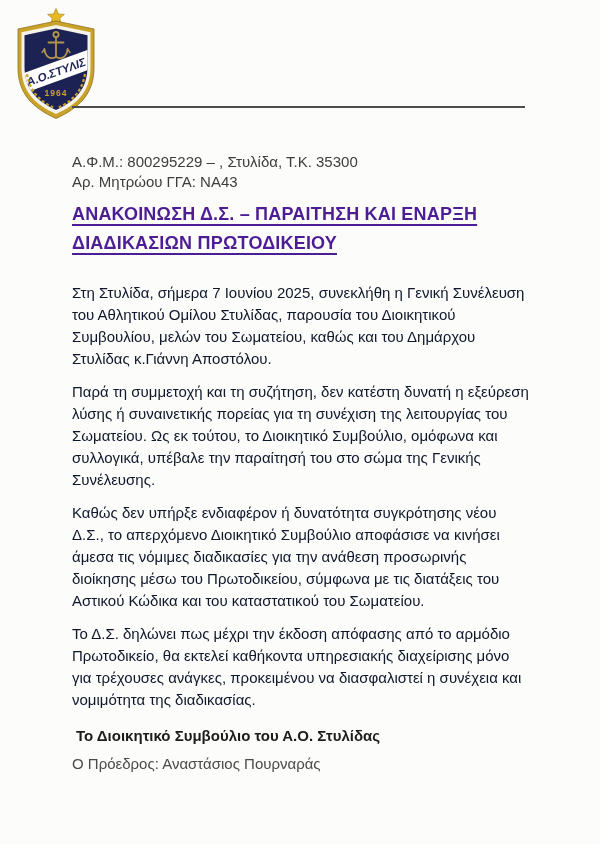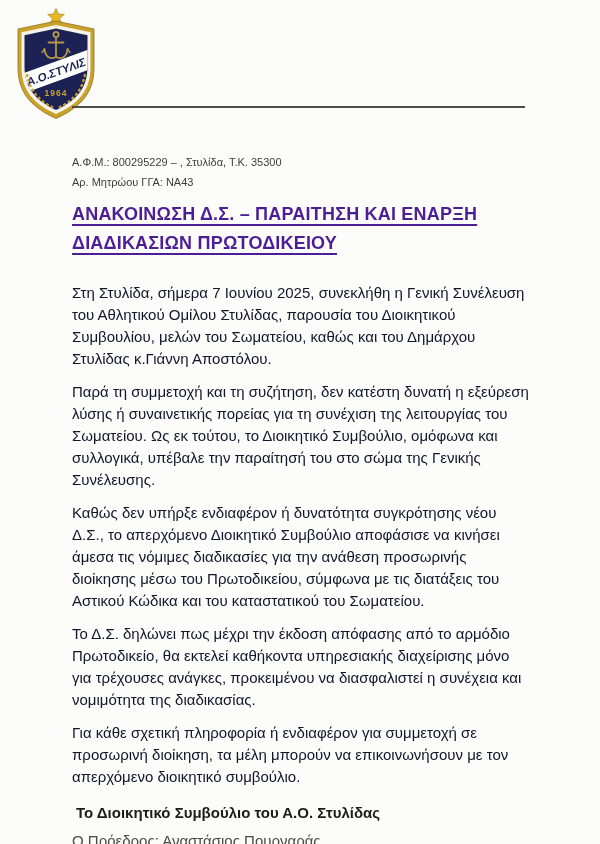--- a/index.html
+++ b/index.html
@@ -35,21 +35,21 @@
     left: 72px;
     top: 106px;
     width: 453px;
     height: 2px;
     background: #4c4c4c;
   }
   .meta-block {
     position: absolute;
     left: 72px;
     top: 152px;
-    font-size: 11px;
+    font-size: 15px;
     line-height: 20px;
     color: #3d3d3d;
   }
   .content {
     position: absolute;
     left: 72px;
     top: 200px;
     width: 458px;
   }
   .doc-title {
@@ -127,21 +127,20 @@
     <div>Αρ. Μητρώου ΓΓΑ: ΝΑ43</div>
   </div>
 
   <div class="content">
     <h1 class="doc-title">ΑΝΑΚΟΙΝΩΣΗ Δ.Σ. – ΠΑΡΑΙΤΗΣΗ ΚΑΙ ΕΝΑΡΞΗ ΔΙΑΔΙΚΑΣΙΩΝ ΠΡΩΤΟΔΙΚΕΙΟΥ</h1>
 
     <p class="para">Στη Στυλίδα, σήμερα 7 Ιουνίου 2025, συνεκλήθη η Γενική Συνέλευση του Αθλητικού Ομίλου Στυλίδας, παρουσία του Διοικητικού Συμβουλίου, μελών του Σωματείου, καθώς και του Δημάρχου Στυλίδας κ.Γιάννη Αποστόλου.</p>
     <p class="para">Παρά τη συμμετοχή και τη συζήτηση, δεν κατέστη δυνατή η εξεύρεση λύσης ή συναινετικής πορείας για τη συνέχιση της λειτουργίας του Σωματείου. Ως εκ τούτου, το Διοικητικό Συμβούλιο, ομόφωνα και συλλογικά, υπέβαλε την παραίτησή του στο σώμα της Γενικής Συνέλευσης.</p>
     <p class="para">Καθώς δεν υπήρξε ενδιαφέρον ή δυνατότητα συγκρότησης νέου Δ.Σ., το απερχόμενο Διοικητικό Συμβούλιο αποφάσισε να κινήσει άμεσα τις νόμιμες διαδικασίες για την ανάθεση προσωρινής διοίκησης μέσω του Πρωτοδικείου, σύμφωνα με τις διατάξεις του Αστικού Κώδικα και του καταστατικού του Σωματείου.</p>
     <p class="para">Το Δ.Σ. δηλώνει πως μέχρι την έκδοση απόφασης από το αρμόδιο Πρωτοδικείο, θα εκτελεί καθήκοντα υπηρεσιακής διαχείρισης μόνο για τρέχουσες ανάγκες, προκειμένου να διασφαλιστεί η συνέχεια και νομιμότητα της διαδικασίας.</p>
-    <p class="para">Για κάθε σχετική πληροφορία ή ενδιαφέρον για συμμετοχή σε προσωρινή διοίκηση, τα μέλη μπορούν να επικοινωνήσουν με τον απερχόμενο διοικητικό συμβούλιο.</p>
 
     <div class="signature">
       <p class="sig-board">Το Διοικητικό Συμβούλιο του Α.Ο. Στυλίδας</p>
       <p class="sig-line">Ο Πρόεδρος: Αναστάσιος Πουρναράς</p>
 
     </div>
   </div>
 
 </div>
 

